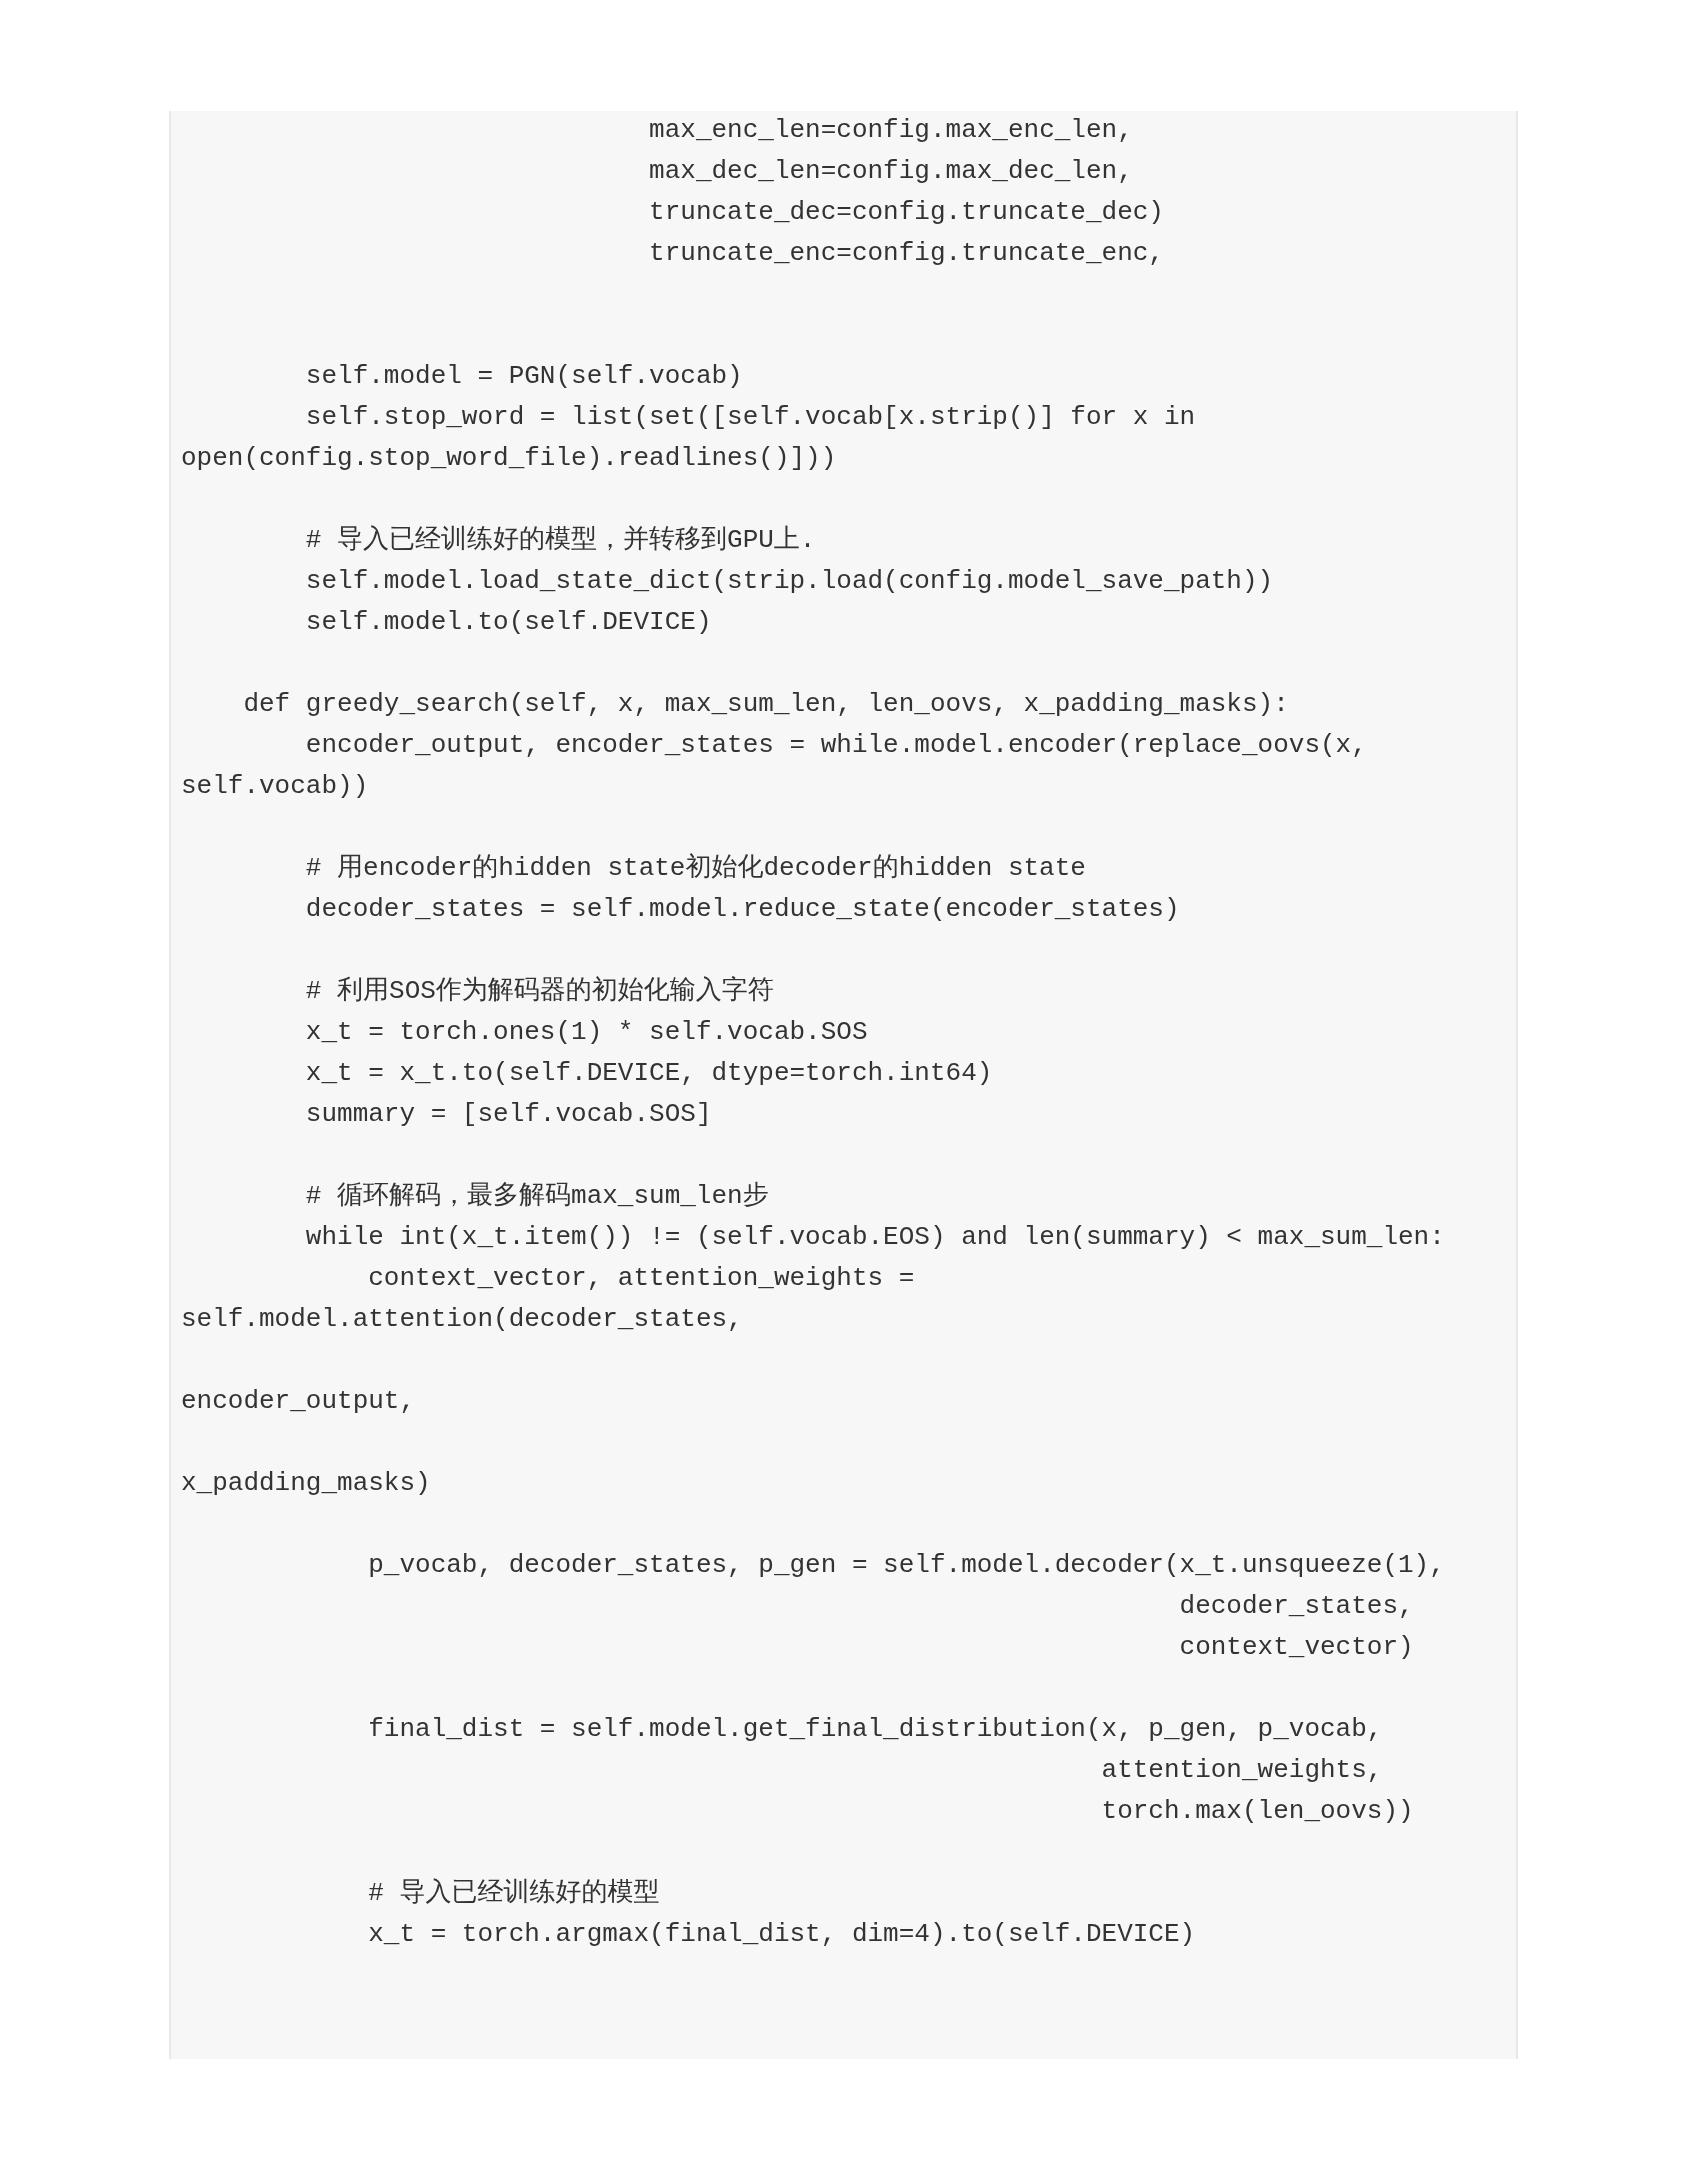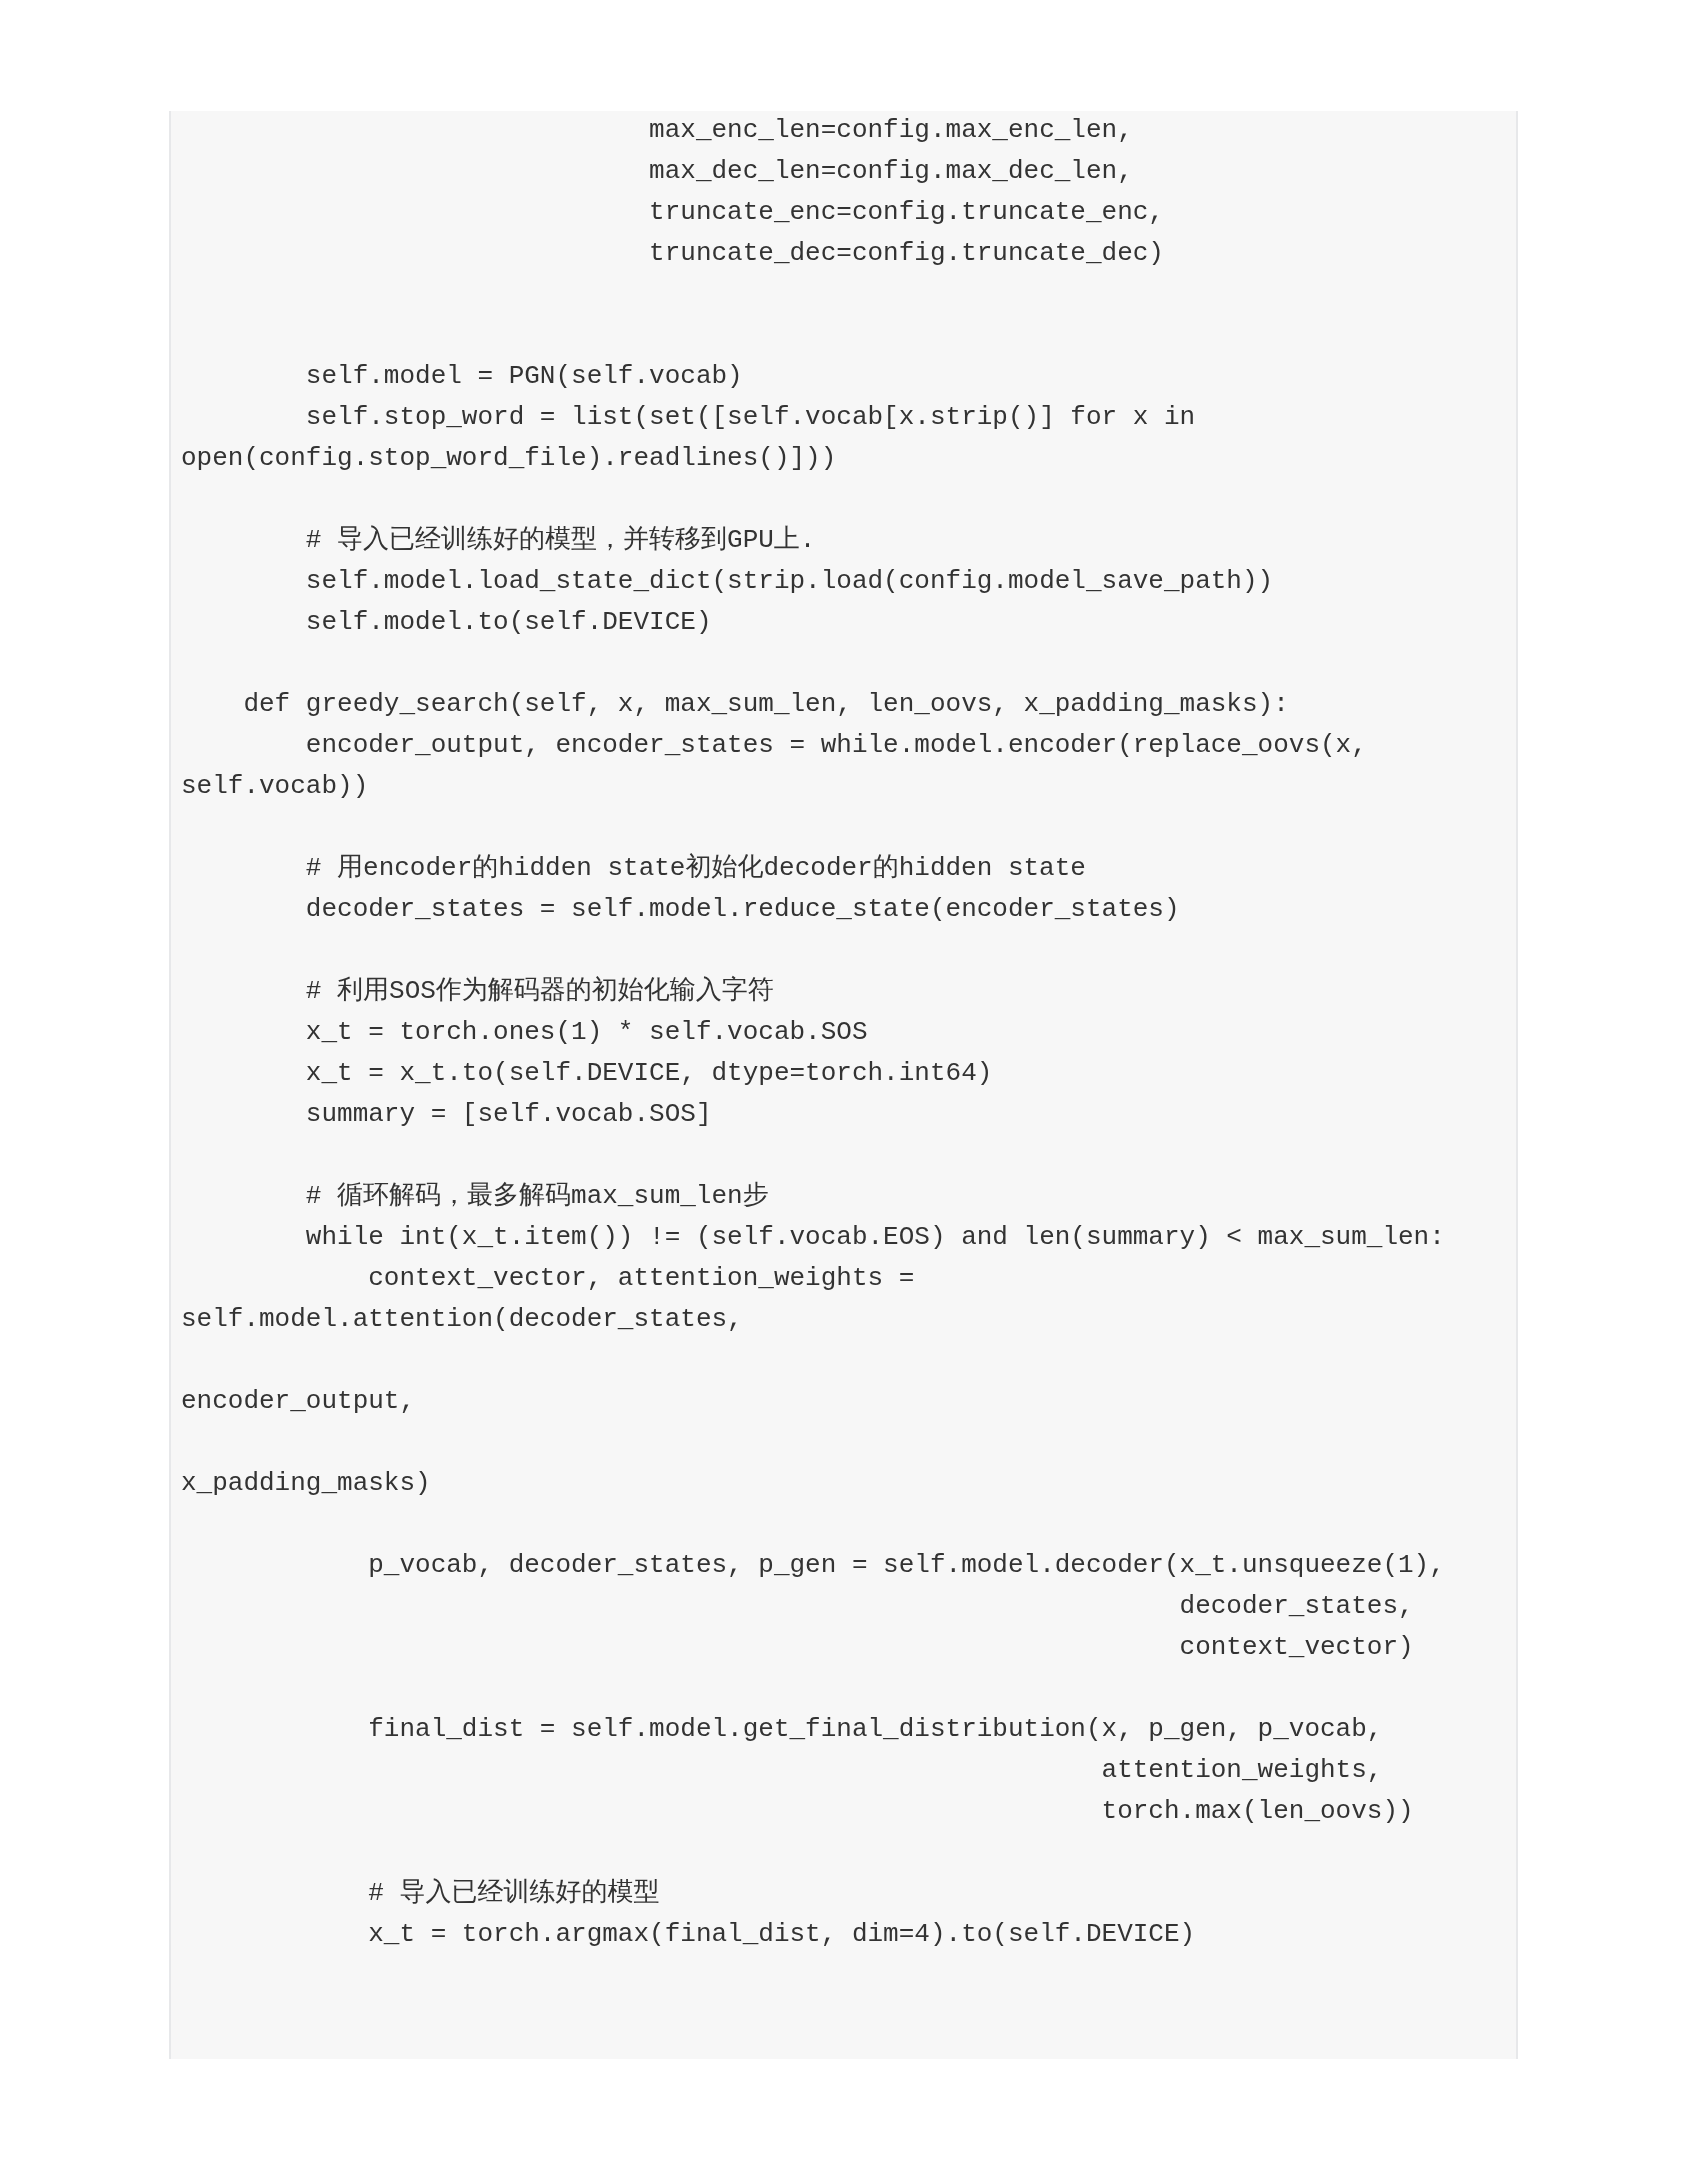--- a/index.html
+++ b/index.html
@@ -41,22 +41,22 @@
       white-space: pre;
     }
   </style>
 </head>
 <body>
 
 <div class="code-block">
   <ul class="code-lines">
     <li class="code-line">                              max_enc_len=config.max_enc_len,</li>
     <li class="code-line">                              max_dec_len=config.max_dec_len,</li>
+    <li class="code-line">                              truncate_dec=config.truncate_dec)</li>
     <li class="code-line">                              truncate_enc=config.truncate_enc,</li>
-    <li class="code-line">                              truncate_dec=config.truncate_dec)</li>
     <li class="code-line"></li>
     <li class="code-line"></li>
     <li class="code-line">        self.model = PGN(self.vocab)</li>
     <li class="code-line">        self.stop_word = list(set([self.vocab[x.strip()] for x in</li>
     <li class="code-line">open(config.stop_word_file).readlines()]))</li>
     <li class="code-line"></li>
     <li class="code-line">        # 导入已经训练好的模型，并转移到GPU上.</li>
     <li class="code-line">        self.model.load_state_dict(strip.load(config.model_save_path))</li>
     <li class="code-line">        self.model.to(self.DEVICE)</li>
     <li class="code-line"></li>

